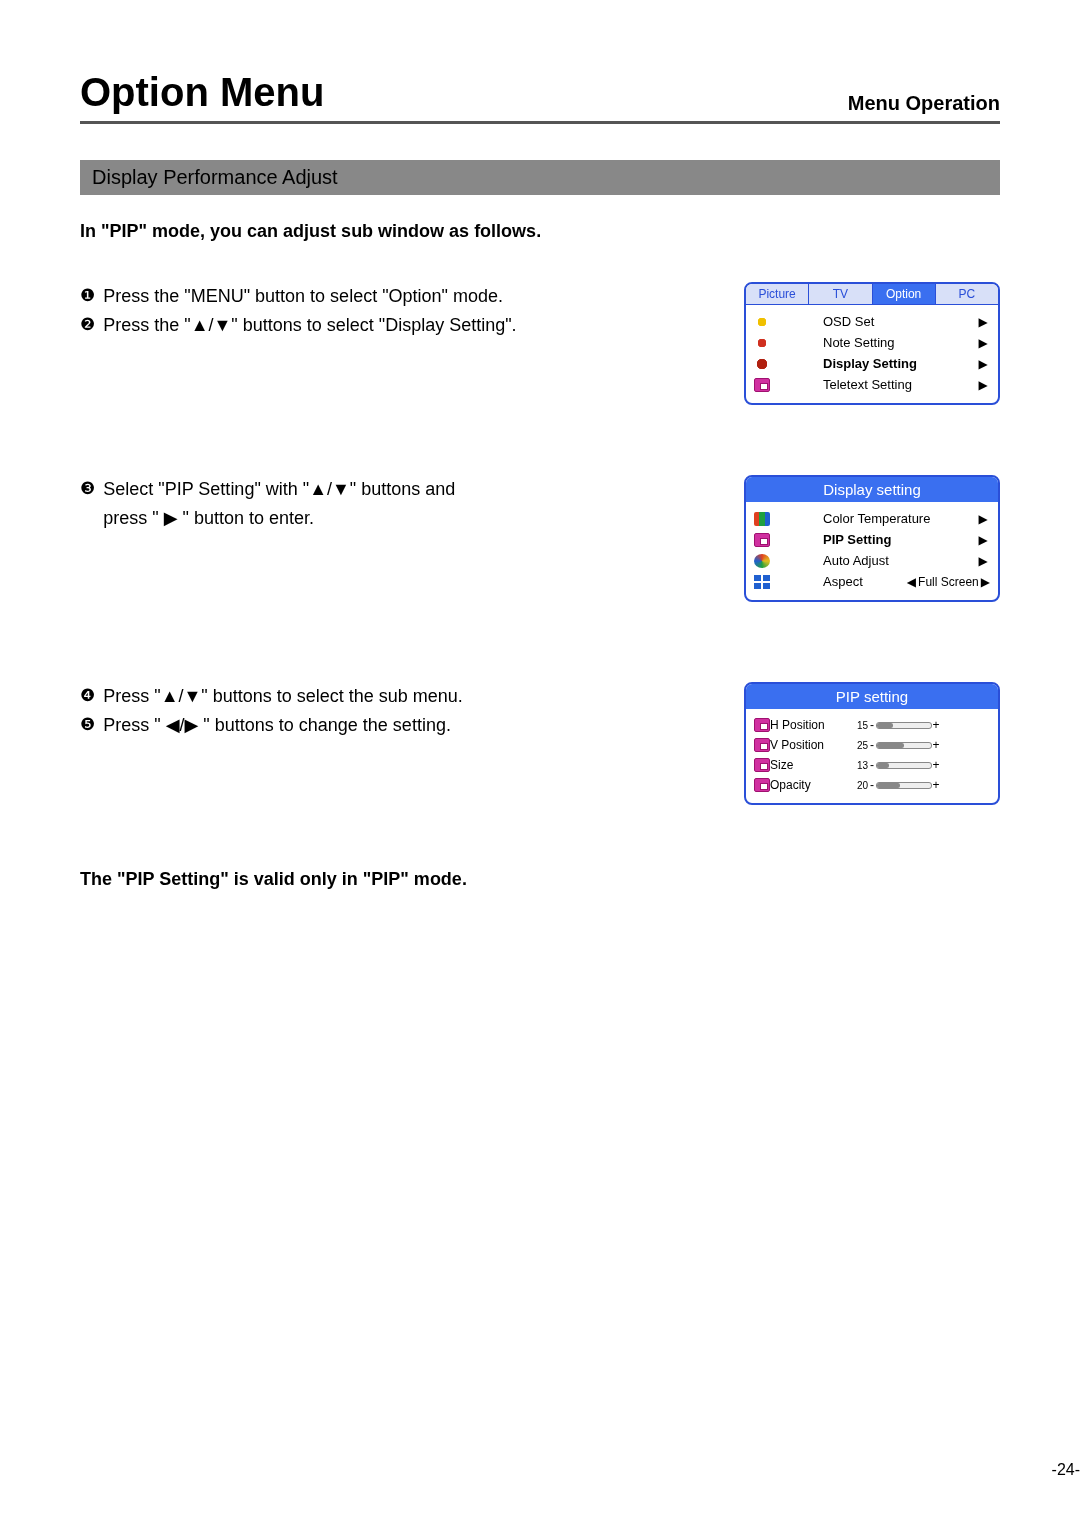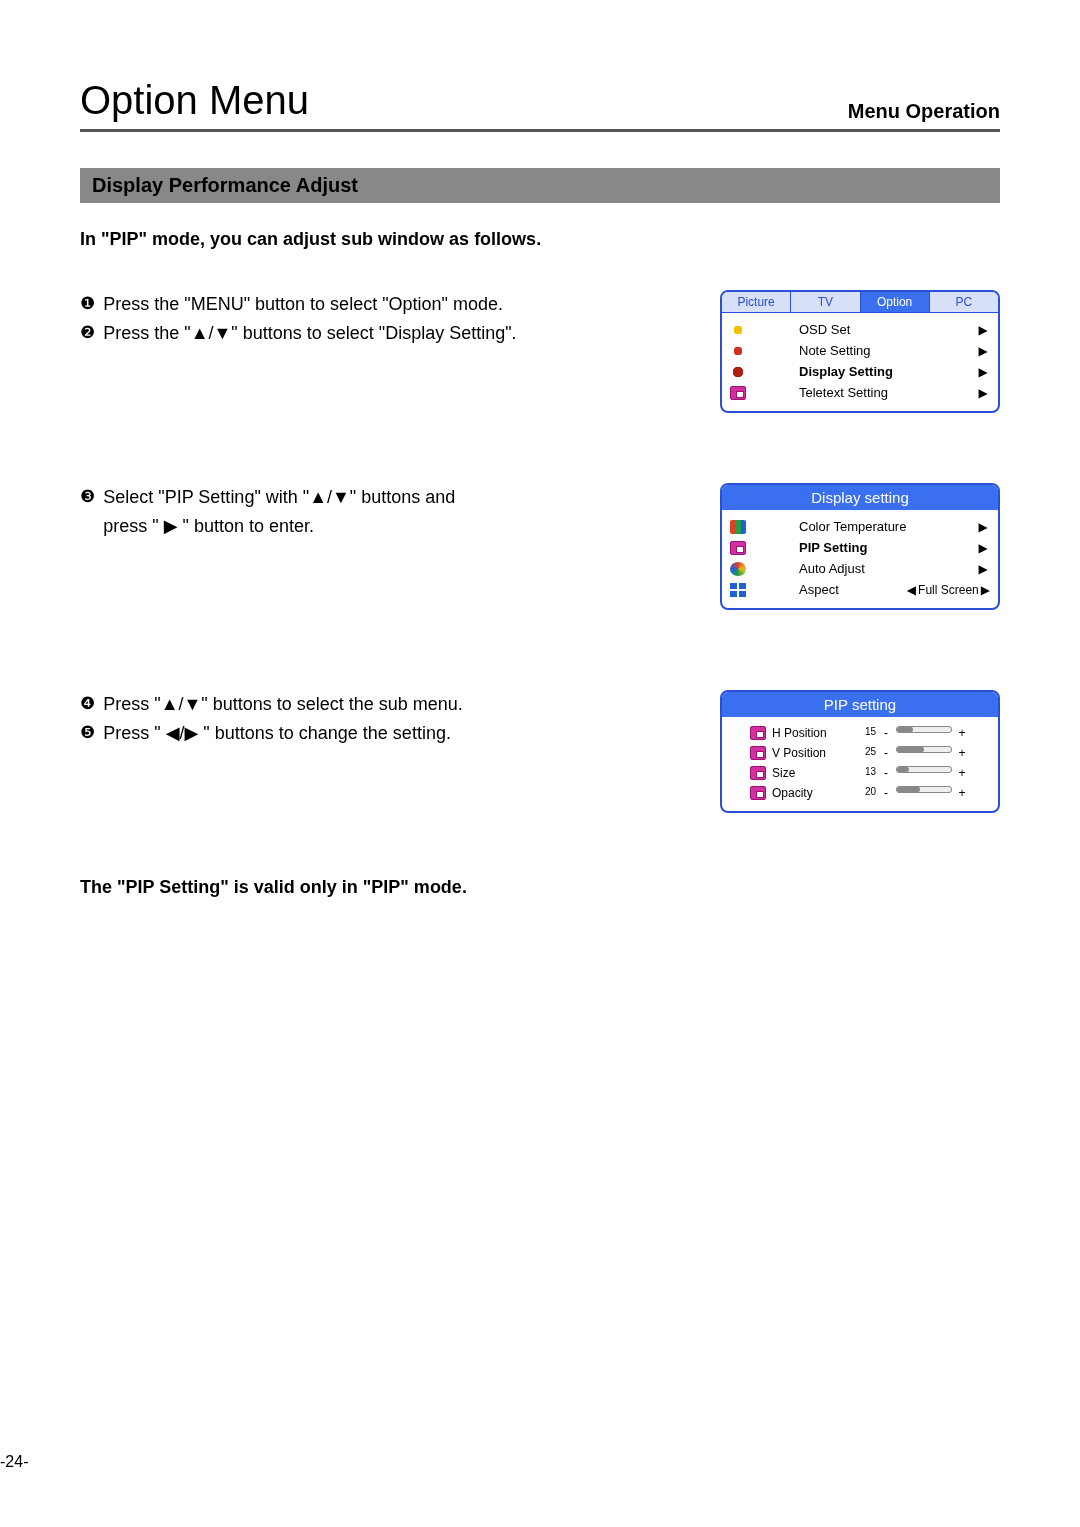--- a/index.html
+++ b/index.html
@@ -6,49 +6,49 @@
   body {
     width: 1080px;
     height: 1527px;
     background: #fff;
     font-family: Arial, Helvetica, sans-serif;
     color: #000;
     position: relative;
     padding: 70px 80px 0 80px;
   }
   .header-row { display: flex; align-items: flex-end; justify-content: space-between; border-bottom: 3px solid #555; padding-bottom: 6px; }
-  .page-title { font-size: 40px; font-weight: 400; margin-top: 8px; }
+  .page-title { font-size: 40px; font-weight: 700; }
   .page-subtitle { font-size: 20px; font-weight: 700; }
-  .section-bar { margin-top: 36px; background: #888; color: #000; font-weight: 700; font-size: 20px; padding: 6px 12px; }
+  .section-bar { margin-top: 36px; background: #888; color: #000; font-weight: 400; font-size: 20px; padding: 6px 12px; }
   .intro { margin-top: 26px; font-weight: 700; font-size: 18px; }
   .content-block { display: flex; align-items: flex-start; margin-top: 40px; gap: 30px; }
   .steps { flex: 1; }
   .step { display: flex; gap: 8px; font-size: 18px; line-height: 1.6; }
   .step .num { font-size: 17px; }
   .note { margin-top: 60px; font-weight: 700; font-size: 18px; line-height: 1.6; }
-  .page-num { position: absolute; bottom: 56px; left: 0; width: 100%; text-align: left; font-size: 16px; }
+  .page-num { position: absolute; bottom: 48px; left: 0; width: 100%; text-align: right; font-size: 16px; }
 
   
-  .osd-box { width: 280px; border: 2px solid #2a4fd8; border-radius: 8px; background: #fff; overflow: hidden; font-size: 13px; }
+  .osd-box { width: 256px; border: 2px solid #2a4fd8; border-radius: 8px; background: #fff; overflow: hidden; font-size: 13px; }
   .osd-tabs { display: flex; }
   .osd-tab { flex: 1; text-align: center; padding: 3px 0; font-size: 12px; border-right: 1px solid #2a4fd8; border-bottom: 1px solid #2a4fd8; }
   .osd-tab:last-child { border-right: none; }
   .osd-tab.active { background: #3a6ff0; color: #ffffff; }
   .osd-tab.inactive { background: #d8e0f8; color: #2a4fd8; }
   .osd-title { background: #3a6ff0; color: #fff; text-align: center; padding: 4px 0; font-size: 15px; }
   .osd-rows { padding: 6px 8px 8px 8px; }
   .osd-row { display: flex; align-items: center; gap: 6px; padding: 3px 0; }
   .osd-icon { width: 16px; height: 14px; display: inline-block; flex: 0 0 16px; }
   .osd-label { flex: 1; margin-left: 47px; }
   .osd-row.bold .osd-label { font-weight: 700; }
   .osd-arrow { font-size: 12px; width: 14px; text-align: center; }
   .osd-val { font-size: 12px; display: flex; align-items: center; gap: 2px; }
   .slider-track { width: 56px; height: 7px; border: 1px solid #888; border-radius: 3px; position: relative; background: #eee; display: inline-block; }
   .slider-fill { position: absolute; left: 0; top: 0; bottom: 0; background: #888; border-radius: 2px; }
-  .pip-row { display: flex; gap: 6px; padding: 3px 0; margin-left: 20px; }
+  .pip-row { display: flex; align-items: center; padding: 3px 0; }
   .pip-label { width: 76px; font-size: 12px; }
   .pip-value { width: 22px; text-align: right; font-size: 10px; }
   .pm { font-size: 12px; width: 8px; text-align: center; }
 
   
   .ic-yellow { background: radial-gradient(circle,#f0c000 40%,transparent 42%); }
   .ic-red    { background: radial-gradient(circle,#d03020 40%,transparent 42%); }
   .ic-redbig { background: radial-gradient(circle,#b02010 48%,transparent 50%); }
   .ic-pip    { background: linear-gradient(#d030a0,#d030a0); border:1px solid #a01070; border-radius:2px; position:relative; }
   .ic-pip::after{content:"";position:absolute;right:1px;bottom:1px;width:6px;height:5px;border:1px solid #a01070;background:#fff;}

